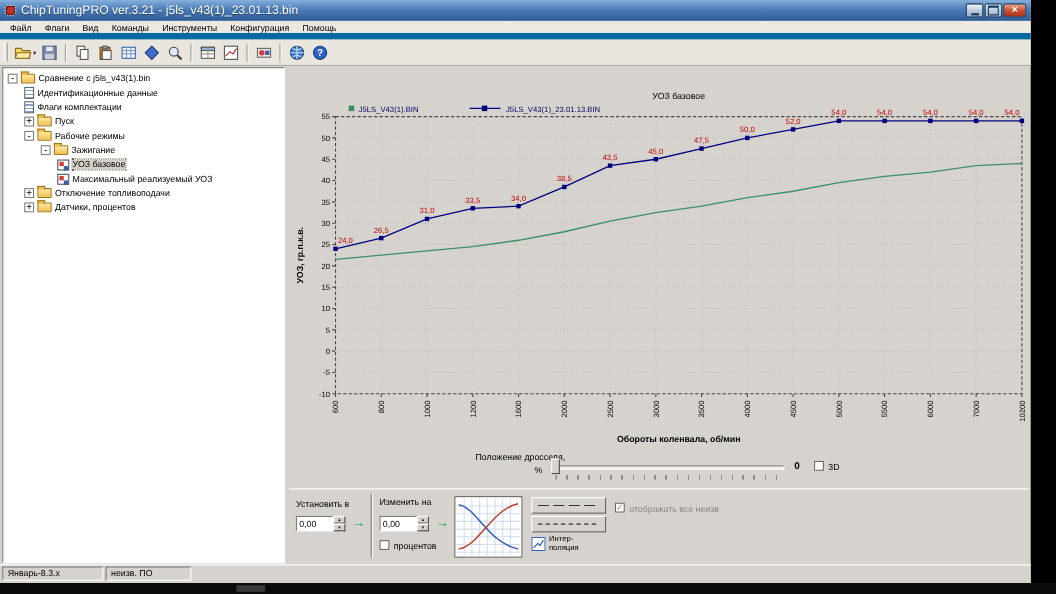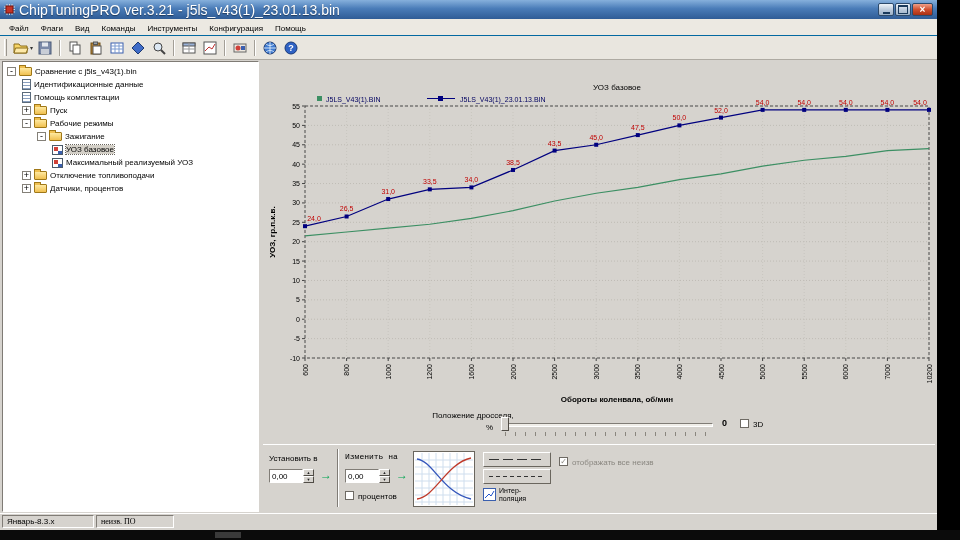--- a/index.html
+++ b/index.html
@@ -9,36 +9,36 @@
     background:#000; font-family:"Liberation Sans", sans-serif; font-size:8px; color:#000;
   }
   .window { position:absolute; left:0; top:0; width:937px; height:530px; background:#d6d3ce; }
 
   
   .titlebar {
     position:absolute; left:0; top:0; width:100%; height:19px;
     background:linear-gradient(180deg,#86b0dc 0%,#4a7cb8 45%,#2f5c96 100%);
     display:flex; align-items:center; padding:0 4px; color:#fff;
   }
-  .title-text { margin-left:4px; font-size:14px; text-shadow:0 1px 1px rgba(0,0,0,.45); white-space:nowrap; }
+  .title-text { margin-left:4px; font-size:11px; text-shadow:0 1px 1px rgba(0,0,0,.45); white-space:nowrap; }
   .win-btns { margin-left:auto; display:flex; gap:1px; }
   .win-btn {
     width:16px; height:13px; border:1px solid #2d4a6b; border-radius:2px;
     background:linear-gradient(#eef4fa,#b8c8da 55%,#9db2c8);
     display:flex; align-items:center; justify-content:center;
   }
   .win-btn.min::after { content:""; width:7px; height:2px; background:#1a3a5c; margin-top:6px; }
   .win-btn.max::after { content:""; width:8px; height:6px; border:1px solid #1a3a5c; border-top-width:2px; }
   .win-btn.close { width:21px; background:linear-gradient(#f0a088,#d05030 50%,#a83014); }
   .win-btn.close::after { content:"×"; color:#fff; font-weight:bold; font-size:10px; line-height:10px; }
 
   
   .menubar {
     position:absolute; left:0; top:19px; width:100%; height:17px; background:#ece9e2;
-    border-bottom:1px solid #0369a1; display:flex; align-items:flex-end; padding-left:3px;
+    border-bottom:6px solid #0369a1; display:flex; align-items:flex-start; padding-left:3px;
   }
   .menu-item { padding:2px 6px; }
   .toolbar {
     position:absolute; left:0; top:36px; width:100%; height:24px; background:#e9e6df;
     border-bottom:1px solid #aeaaa2; display:flex; align-items:center; padding-left:3px; gap:1px;
   }
   .grip { width:3px; height:17px; border-left:1px solid #fff; border-right:1px solid #9a968e; margin:0 4px 0 1px; }
   .tb-btn { min-width:20px; height:20px; display:flex; align-items:center; justify-content:center; padding:0 1px; }
   .tb-dd { font-size:6px; color:#333; margin-left:1px; }
   .tb-sep { width:2px; height:16px; border-left:1px solid #a39f97; border-right:1px solid #fff; margin:0 3px; }
@@ -100,21 +100,21 @@
   .spin { position:absolute; width:11px; height:14px; display:flex; flex-direction:column; }
   .spin span { flex:1; background:#d6d3ce; border:1px solid; border-color:#fff #504c46 #504c46 #fff;
                font-size:4px; line-height:5px; text-align:center; color:#222; }
   .go-arrow { position:absolute; font-size:12px; font-weight:bold; color:#00a550; line-height:14px; }
   .vdiv { position:absolute; left:74px; top:4px; height:58px; width:2px;
           border-left:1px solid #807c76; border-right:1px solid #fff; }
   .set-label   { left:6px;  top:9px; }
   .set-input   { left:6px;  top:24px; }
   .set-spin    { left:40px; top:24px; }
   .set-go      { left:57px; top:23px; }
-  .change-label{ left:82px; top:7px;font-family:Liberation Mono, monospace; }
+  .change-label{ left:82px; top:7px; }
   .change-input{ left:82px; top:24px; }
   .change-spin { left:116px;top:24px; }
   .change-go   { left:133px;top:23px; }
   .cb-percent  { left:82px; top:46px; }
   .percent-label { position:absolute; left:95px; top:47px; }
   .curve-btn { position:absolute; left:150px; top:6px; width:62px; height:56px;
                background:#fff; border:1px solid #6a665e; padding:1px; }
   .pat { position:absolute; width:68px; height:15px; background:#d6d3ce;
          border:1px solid; border-color:#fff #6a665e #6a665e #fff;
          display:flex; align-items:center; padding:0 4px; }
@@ -123,21 +123,21 @@
   .interp { position:absolute; left:220px; top:42px; display:flex; align-items:center; gap:3px; }
   .interp-label div { font-size:7px; line-height:7.5px; }
   .cb-showall { left:296px; top:12px; color:#8a8780; }
   .showall-label { position:absolute; left:309px; top:13px; color:#8a8780; }
 
   
   .statusbar { position:absolute; left:0; top:513px; width:937px; height:17px; background:#d6d3ce;
                display:flex; gap:2px; padding:1px 2px; border-top:1px solid #fff; }
   .sb-cell { border:1px solid; border-color:#807c76 #fff #fff #807c76; padding:1px 4px; height:13px; }
   .sb-1 { width:92px; }
-  .sb-2 { width:78px;font-family:Liberation Serif, serif; }
+  .sb-2 { width:78px; }
 
   .taskbar-strip { position:absolute; left:0; top:530px; width:960px; height:10px; background:#0b0b0b; }
   .taskbar-blob { position:absolute; left:215px; top:532px; width:26px; height:6px; background:#3a3a3a; }
 </style>
 </head>
 <body>
 
 <div class="window">
 
   <div class="titlebar">
@@ -252,21 +252,21 @@
         <span class="expander">-</span>
         <span class="ticon icon-folder"></span>
         <span class="tree-label">Сравнение с j5ls_v43(1).bin</span>
       </div>
       <div class="tree-row" style="padding-left: 19px;">
         <span class="ticon icon-doc"></span>
         <span class="tree-label">Идентификационные данные</span>
       </div>
       <div class="tree-row" style="padding-left: 19px;">
         <span class="ticon icon-doc"></span>
-        <span class="tree-label">Помощь комплектации</span>
+        <span class="tree-label">Флаги комплектации</span>
       </div>
       <div class="tree-row" style="padding-left: 19px;">
         <span class="expander">+</span>
         <span class="ticon icon-folder"></span>
         <span class="tree-label">Пуск</span>
       </div>
       <div class="tree-row" style="padding-left: 19px;">
         <span class="expander">-</span>
         <span class="ticon icon-folder"></span>
         <span class="tree-label">Рабочие режимы</span>

